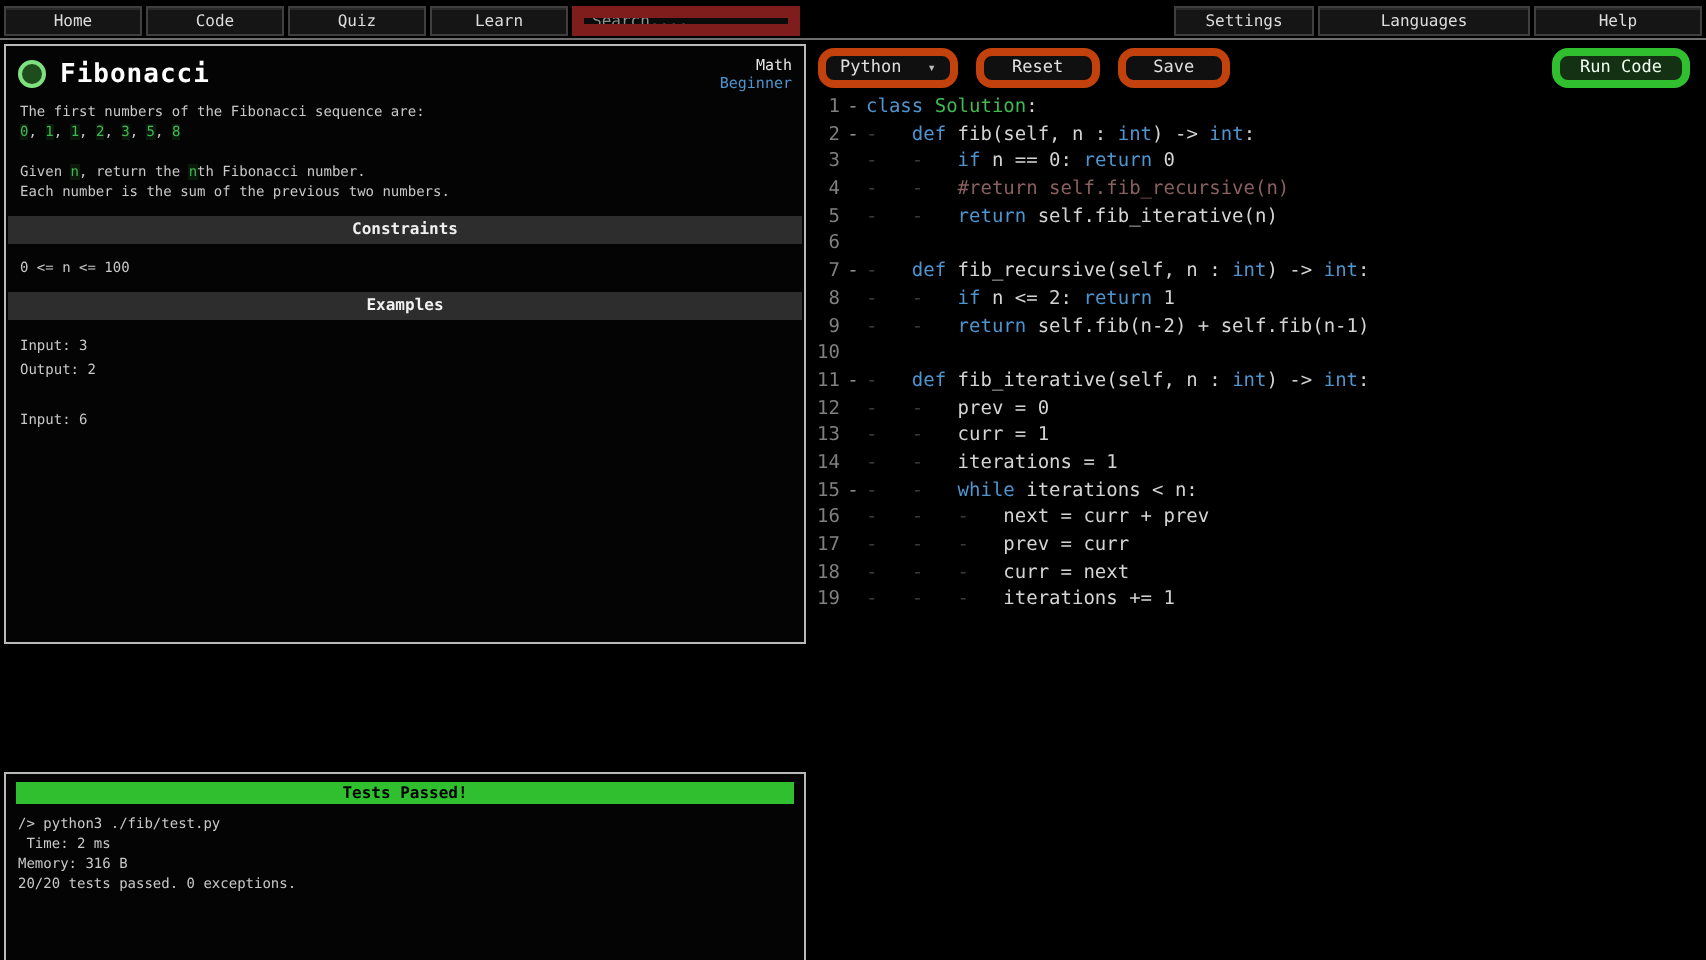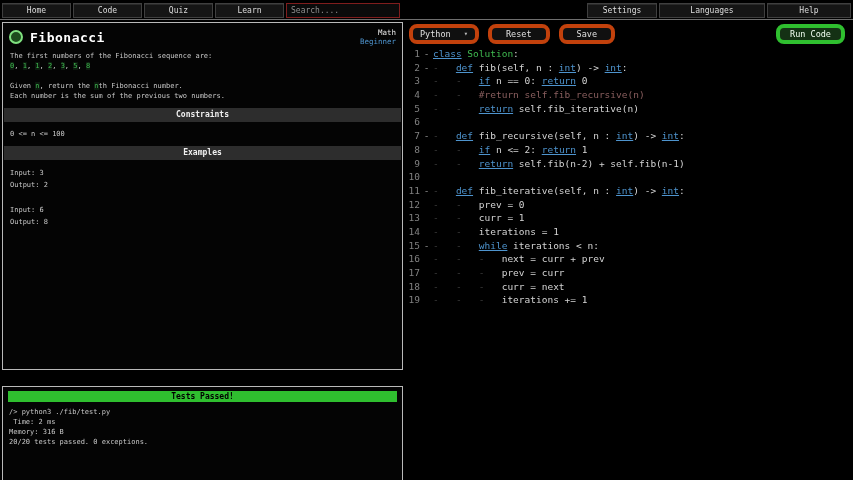--- a/index.html
+++ b/index.html
@@ -7,28 +7,28 @@
   body{font-family:"DejaVu Sans Mono",monospace;color:#c8c8c8;position:relative;}
 
   
   .topbar{position:absolute;top:0;left:0;width:853px;height:20px;border-bottom:1px solid #6e6e6e;
           display:flex;align-items:center;gap:2px;padding:2px 2px 1px 2px;background:#000;}
   .tabgroup{display:flex;gap:2px;}
   .tab{height:15px;border:1px solid #3f3f3f;background:#151515;color:#ddd;font-size:8px;
        display:flex;align-items:center;justify-content:center;flex:none;box-shadow:inset 0 1px 0 #2a2a2a;cursor:pointer;}
   .tab.lt{width:69px;}
   .rt0{width:70px}.rt1{width:106px}.rt2{width:84px}
-  .search{height:15px;width:114px;border:1px solid #7f1d1d;background:#0b0b0b;color:#bbb;font-size:8px;
+  .search{height:15px;width:114px;border:6px solid #7f1d1d;background:#0b0b0b;color:#bbb;font-size:8px;
           font-family:inherit;padding:0 4px;outline:none;flex:none;}
   .search::placeholder{color:#8f8f8f;}
   .tspacer{flex:1;}
 
   
   .panel{position:absolute;background:#040404;border:1px solid #b9b9b9;}
-  .problem-panel{left:2px;top:22px;width:401px;height:348px;}
+  .problem-panel{left:2px;top:22px;width:401px;height:300px;}
   .tests-panel{left:2px;top:386px;width:401px;height:104px;padding:2px;}
 
   .problem-header{display:flex;align-items:center;padding:5px 6px 2px 6px;}
   .status-dot{width:14px;height:14px;border-radius:50%;background:#1d4d1d;border:2px solid #7fe07f;flex:none;}
   .problem-title{font-size:13px;font-weight:bold;color:#fff;margin-left:7px;letter-spacing:.5px;}
   .problem-meta{margin-left:auto;text-align:right;font-size:7.5px;line-height:9px;}
   .meta-cat{color:#e8e8e8;}
   .meta-diff{color:var(--keyword-blue,#5b9bd5);}
 
   .problem-body{font-size:7px;line-height:10px;}
@@ -55,21 +55,21 @@
   .lang-select .chev{font-size:7px;color:#bbb;}
   .btn{padding:0 14px;}
   .btn-run{margin-left:auto;margin-right:5px;border-color:var(--accent-green,#3fae3f);background:#143114;color:#f2fff2;padding:0 10px;}
 
   .code-area{margin-top:4px;}
   .code-line{height:13.7px;line-height:13.7px;font-size:9.5px;white-space:pre;display:flex;}
   .code-line.current{background:#191919;}
   .ln{width:15px;flex:none;text-align:right;color:#808080;}
   .fold{width:13px;flex:none;text-align:center;color:#909090;cursor:pointer;}
   .codetext{white-space:pre;}
-  .tok-kw{color:var(--keyword-blue,#4e94ce);text-decoration:underline;}
+  .tok-kw{color:var(--keyword-blue,#4e94ce);}
   .tok-cl{color:var(--value-green,#3fb950);}
   .tok-cm{color:var(--comment-color,#8a5f5f);}
   .tok-pl{color:#d4d4d4;}
   .tok-guide{color:#3c3c3c;}
 </style>
 </head>
 <body>
 
 <div class="topbar">
   <div class="tabgroup" id="left-tabs">
@@ -105,21 +105,20 @@
     <div class="section-bar">Constraints</div>
     <div class="pline">0 &lt;= n &lt;= 100</div>
     <div class="section-bar">Examples</div>
     <div id="examples">
         <div class="example">
           <div class="pline">Input: 3</div>
           <div class="pline">Output: 2</div>
         </div>
         <div class="example">
           <div class="pline">Input: 6</div>
-          <div class="pline">Output: 8</div>
         </div>
       </div>
   </div>
 </div>
 
 <div class="panel tests-panel">
   <div class="tests-status">Tests Passed!</div>
   <div id="test-lines">
       <div class="test-line">/&gt; python3 ./fib/test.py</div>
       <div class="test-line"> Time: 2 ms</div>

